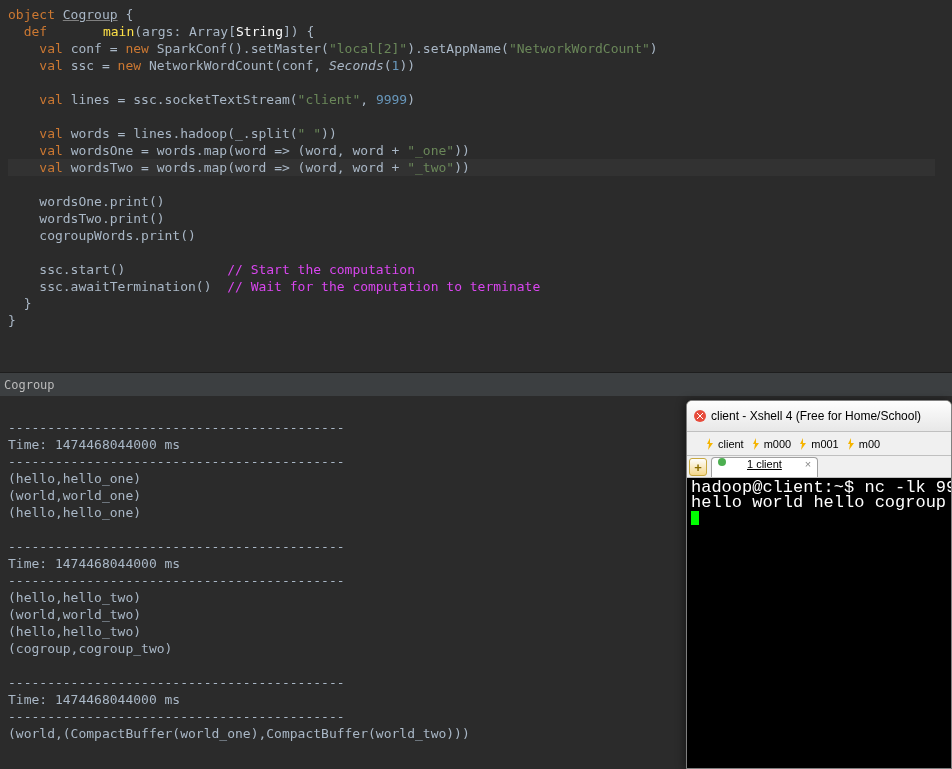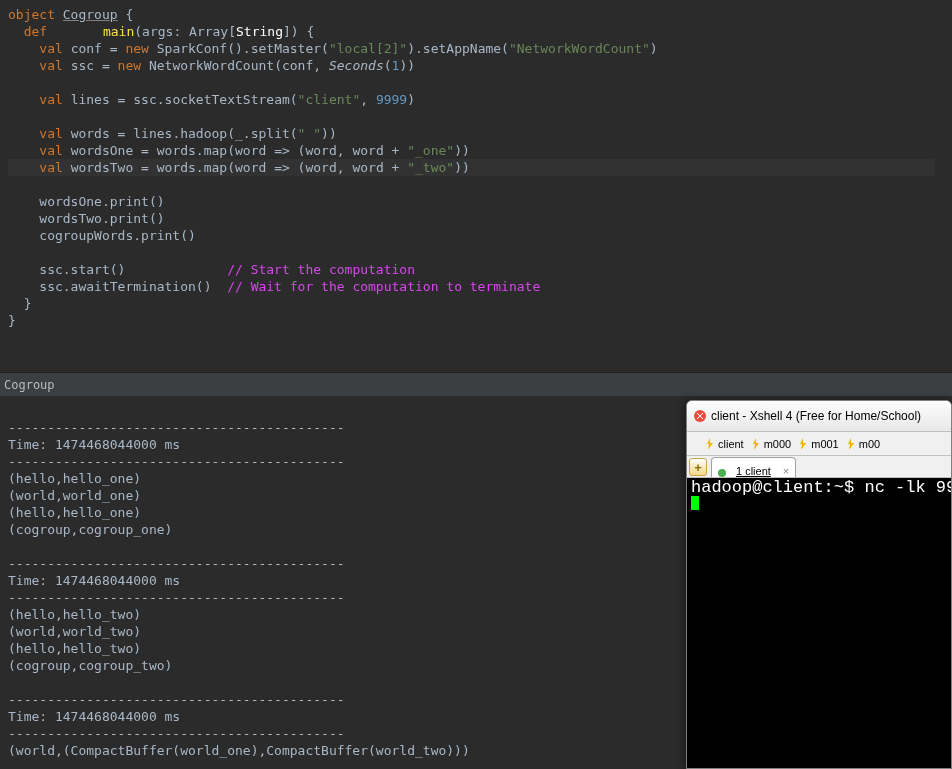--- a/index.html
+++ b/index.html
@@ -146,22 +146,22 @@
   }
   .xshell-tab {
     height: 20px;
     background: #ffffff;
     border: 1px solid #a0a0a0;
     border-bottom: none;
     border-top-left-radius: 4px;
     border-top-right-radius: 4px;
     padding: 0 6px;
     display: flex;
-    align-items: flex-end;
-    gap: 10px;
+    align-items: flex-start;
+    gap: 21px;
   }
   .tab-status-dot {
     width: 8px;
     height: 8px;
     background: #4caf50;
     border-radius: 50%;
   }
   .tab-close {
     color: #888;
     font-size: 11px;
@@ -215,21 +215,20 @@
 </div>
 
 <div class="console-area">
 <div class="console-line"> </div>
 <div class="console-line">-------------------------------------------</div>
 <div class="console-line">Time: 1474468044000 ms</div>
 <div class="console-line">-------------------------------------------</div>
 <div class="console-line">(hello,hello_one)</div>
 <div class="console-line">(world,world_one)</div>
 <div class="console-line">(hello,hello_one)</div>
-<div class="console-line">(cogroup,cogroup_one)</div>
 <div class="console-line"> </div>
 <div class="console-line">-------------------------------------------</div>
 <div class="console-line">Time: 1474468044000 ms</div>
 <div class="console-line">-------------------------------------------</div>
 <div class="console-line">(hello,hello_two)</div>
 <div class="console-line">(world,world_two)</div>
 <div class="console-line">(hello,hello_two)</div>
 <div class="console-line">(cogroup,cogroup_two)</div>
 <div class="console-line"> </div>
 <div class="console-line">-------------------------------------------</div>
@@ -279,15 +278,16 @@
   <div class="xshell-tabs">
     <div class="add-tab-btn">+</div>
     <div class="xshell-tab">
       <span class="tab-status-dot"></span>
       <span><u>1 client</u></span>
       <span class="tab-close">×</span>
     </div>
   </div>
   <div class="xshell-terminal">
     <div class="term-line">hadoop@client:~$ nc -lk 9999</div>
+    <div class="term-line">hello world hello cogroup</div>
     <div class="term-line"><span class="term-cursor"></span></div>
   </div>
 </div>
 
 </body></html>

